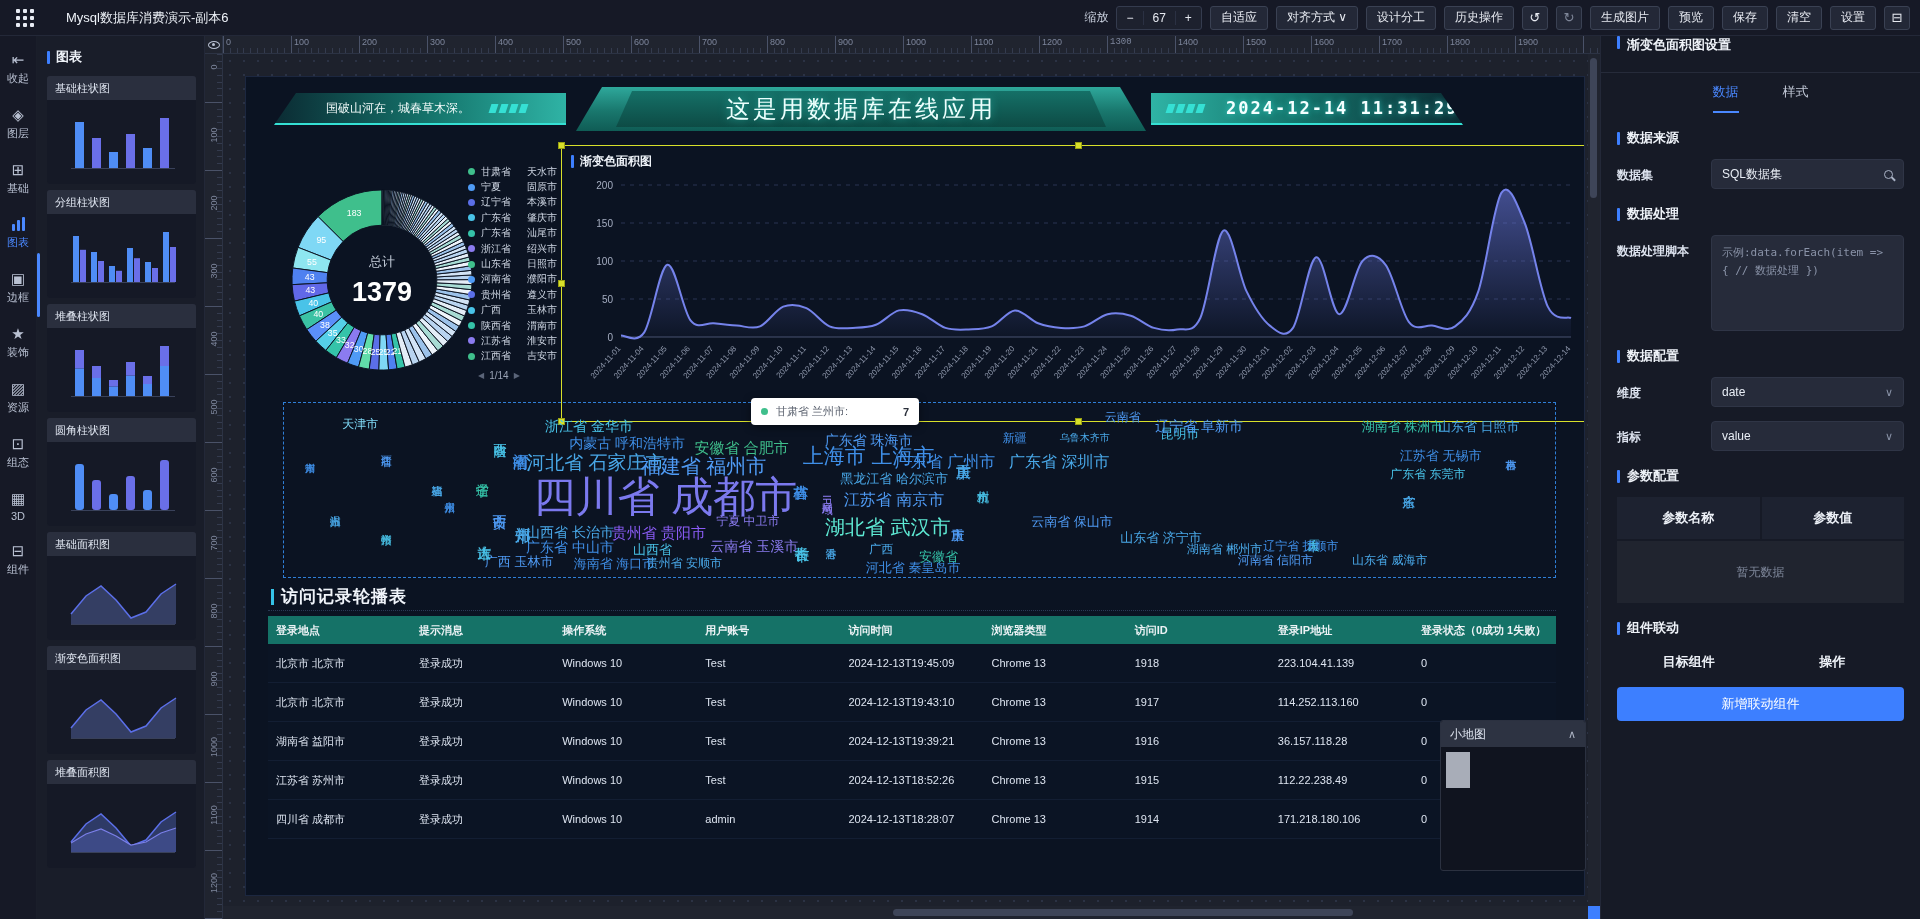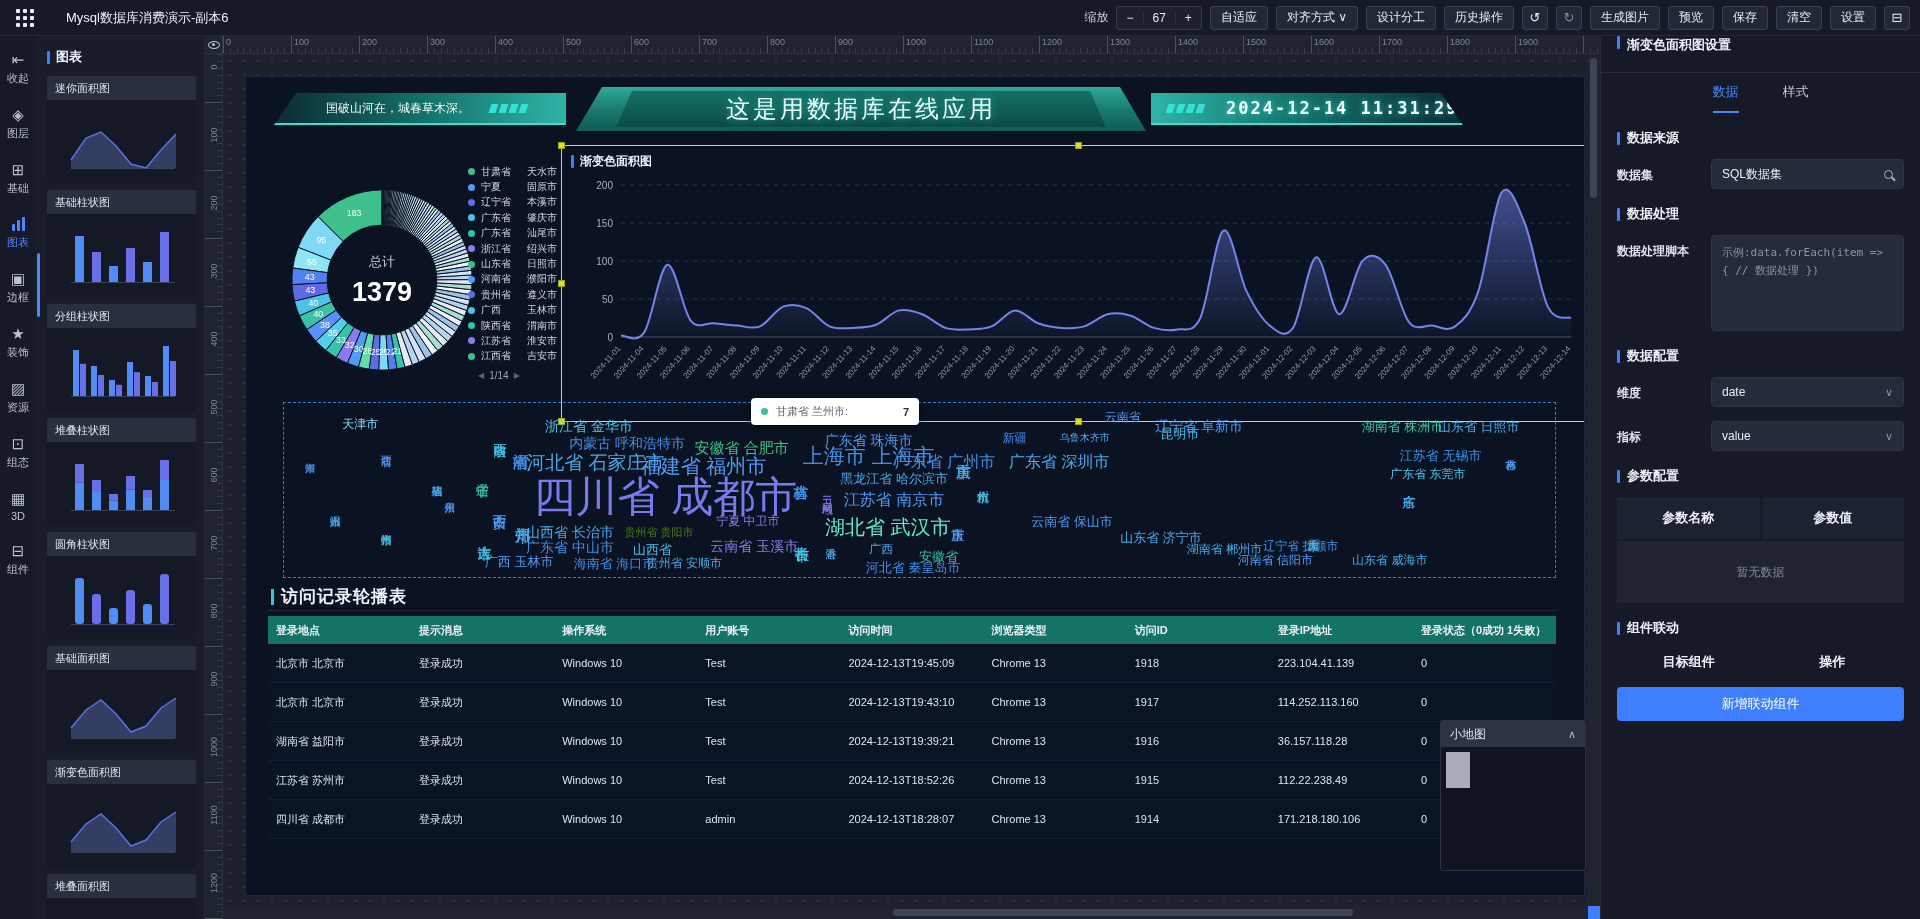--- a/index.html
+++ b/index.html
@@ -293,30 +293,20 @@
       </div>
     </nav>
 
   <aside class="widgets">
     <div class="sec-head">
       <span class="sec-bar"></span>
       <span class="sec-txt">图表</span>
     </div>
     <div id="widgetList">
         <div class="w-card">
-          <div class="w-title">迷你面积图</div>
-          <div class="w-thumb">
-            <svg width="130" height="72">
-              <rect x="14" y="62" width="104" height="1" fill="#39415a"></rect>
-              <path d="M14 54 L29 32 L44 26 L59 40 L74 58 L89 62 L104 44 L119 28 L119 62 L14 62 Z" fill="#343e63"></path>
-              <path d="M14 54 L29 32 L44 26 L59 40 L74 58 L89 62 L104 44 L119 28" fill="none" stroke="#5b6fe8" stroke-width="1.5"></path>
-            </svg>
-          </div>
-        </div>
-        <div class="w-card">
           <div class="w-title">基础柱状图</div>
           <div class="w-thumb">
             <svg width="130" height="72">
               <rect x="14" y="62" width="104" height="1" fill="#39415a"></rect>
               <rect x="18" y="16" width="9" height="46" fill="#4f8df5"></rect>
               <rect x="35" y="32" width="9" height="30" fill="#6a6fe8"></rect>
               <rect x="52" y="46" width="9" height="16" fill="#4f8df5"></rect>
               <rect x="69" y="28" width="9" height="34" fill="#6a6fe8"></rect>
               <rect x="86" y="42" width="9" height="20" fill="#4f8df5"></rect>
               <rect x="103" y="12" width="9" height="50" fill="#6a6fe8"></rect>
@@ -424,21 +414,21 @@
         <span style="left: 207px;">300</span>
         <span style="left: 275px;">400</span>
         <span style="left: 343px;">500</span>
         <span style="left: 411px;">600</span>
         <span style="left: 479px;">700</span>
         <span style="left: 547px;">800</span>
         <span style="left: 615px;">900</span>
         <span style="left: 683px;">1000</span>
         <span style="left: 751px;">1100</span>
         <span style="left: 819px;">1200</span>
-        <span style="left: 887px;">1300</span>
+        <span style="left: 887px; font-family: Liberation Mono, monospace;">1300</span>
         <span style="left: 955px;">1400</span>
         <span style="left: 1023px;">1500</span>
         <span style="left: 1091px;">1600</span>
         <span style="left: 1159px;">1700</span>
         <span style="left: 1227px;">1800</span>
         <span style="left: 1295px;">1900</span>
       </div>
     <div class="ruler-v" id="rulerV">
         <span style="top: 8px;">0</span>
         <span style="top: 76px;">100</span>
@@ -757,21 +747,21 @@
             <span class="word" style="left: 48%; top: 43%; font-size: 13px; color: rgb(73, 168, 232);">黑龙江省 哈尔滨市</span>
             <span class="word" style="left: 48%; top: 56%; font-size: 16px; color: rgb(79, 155, 245);">江苏省 南京市</span>
             <span class="word" style="left: 47.5%; top: 71%; font-size: 20px; color: #5eead4;">湖北省 武汉市</span>
             <span class="word v" style="left: 40.7%; top: 40%; font-size: 15px; color: rgb(63, 143, 232);">吉林省</span>
             <span class="word v" style="left: 40.8%; top: 76%; font-size: 15px; color: rgb(73, 195, 232);">长春市</span>
             <span class="word" style="left: 46%; top: 21%; font-size: 14px; color: rgb(79, 155, 245);">广东省 珠海市</span>
             <span class="word" style="left: 47%; top: 8%; font-size: 14px; color: rgb(73, 168, 232);">广西 南宁市</span>
             <span class="word" style="left: 41%; top: 5%; font-size: 12px; color: rgb(63, 191, 140);">甘肃省</span>
             <span class="word" style="left: 36.5%; top: 68%; font-size: 12px; color: rgb(139, 123, 240);">宁夏 中卫市</span>
             <span class="word" style="left: 37%; top: 82%; font-size: 14px; color: rgb(139, 123, 240);">云南省 玉溪市</span>
-            <span class="word" style="left: 29.5%; top: 74%; font-size: 11px; color: #4d7c0f;">贵州省 贵阳市</span>
+            <span class="word" style="left: 29.5%; top: 74%; font-size: 15px; color: #8b5cf6;">贵州省 贵阳市</span>
             <span class="word" style="left: 22.5%; top: 74%; font-size: 14px; color: rgb(73, 168, 232);">山西省 长治市</span>
             <span class="word" style="left: 22.5%; top: 83%; font-size: 14px; color: rgb(63, 143, 232);">广东省 中山市</span>
             <span class="word" style="left: 29%; top: 84%; font-size: 13px; color: rgb(73, 195, 232);">山西省</span>
             <span class="word" style="left: 18.5%; top: 91%; font-size: 13px; color: rgb(79, 155, 245);">广西 玉林市</span>
             <span class="word" style="left: 26%; top: 92%; font-size: 13px; color: rgb(63, 143, 232);">海南省 海口市</span>
             <span class="word" style="left: 31.5%; top: 92%; font-size: 12px; color: rgb(73, 168, 232);">贵州省 安顺市</span>
             <span class="word v" style="left: 17%; top: 18%; font-size: 13px; color: rgb(73, 195, 232);">陕西省</span>
             <span class="word v" style="left: 18.6%; top: 22%; font-size: 16px; color: rgb(63, 143, 232);">河南省</span>
             <span class="word v" style="left: 18.8%; top: 64%; font-size: 16px; color: rgb(73, 168, 232);">郑州市</span>
             <span class="word v" style="left: 17%; top: 58%; font-size: 14px; color: rgb(79, 155, 245);">西安市</span>

